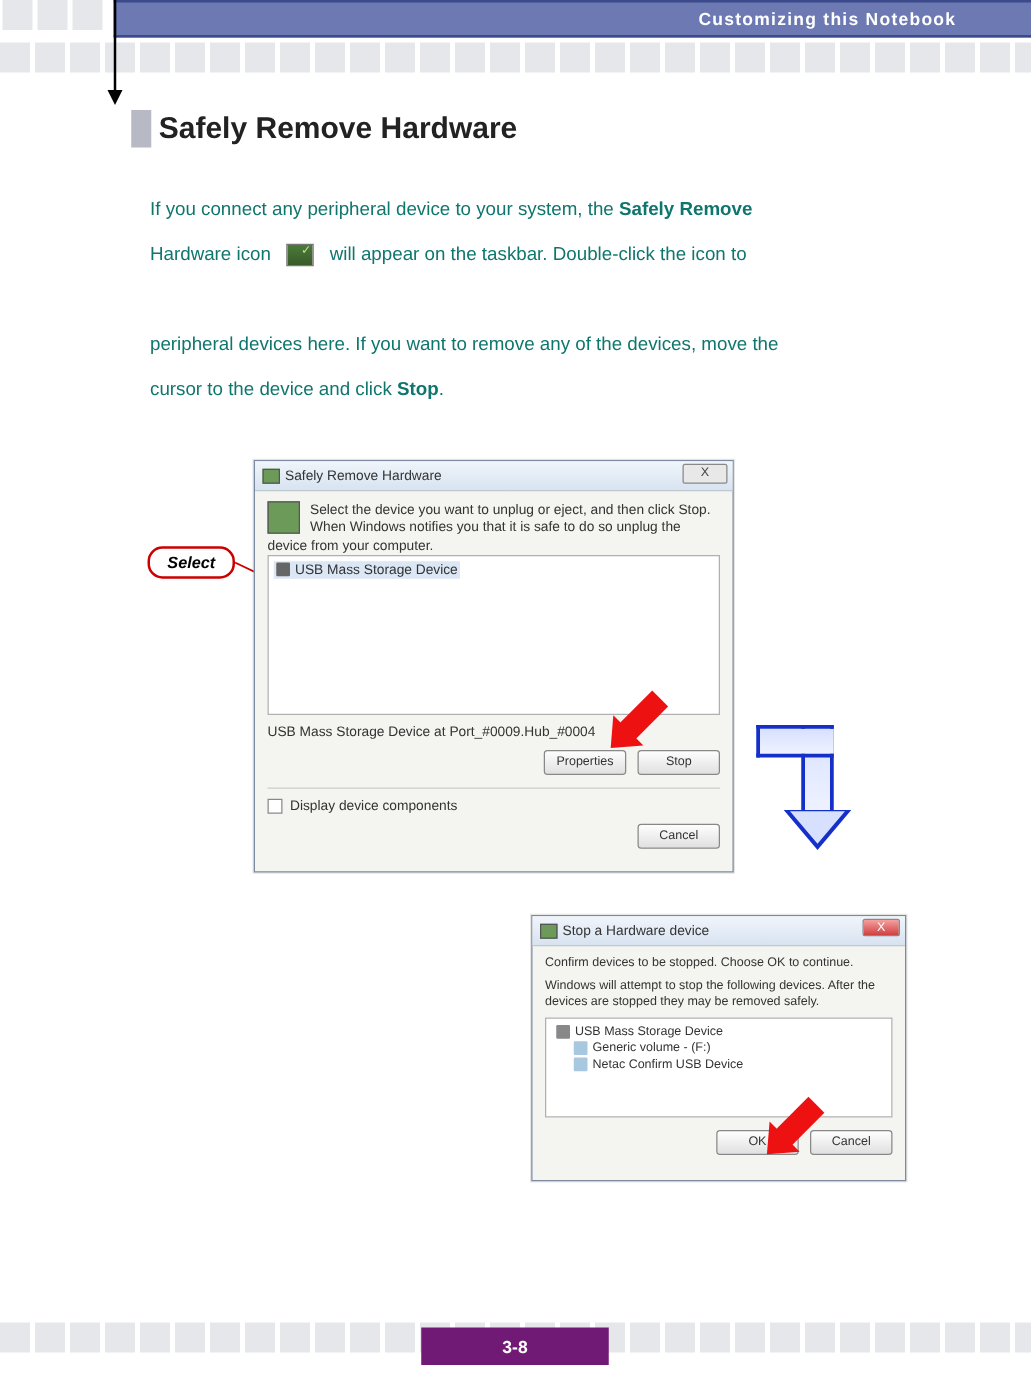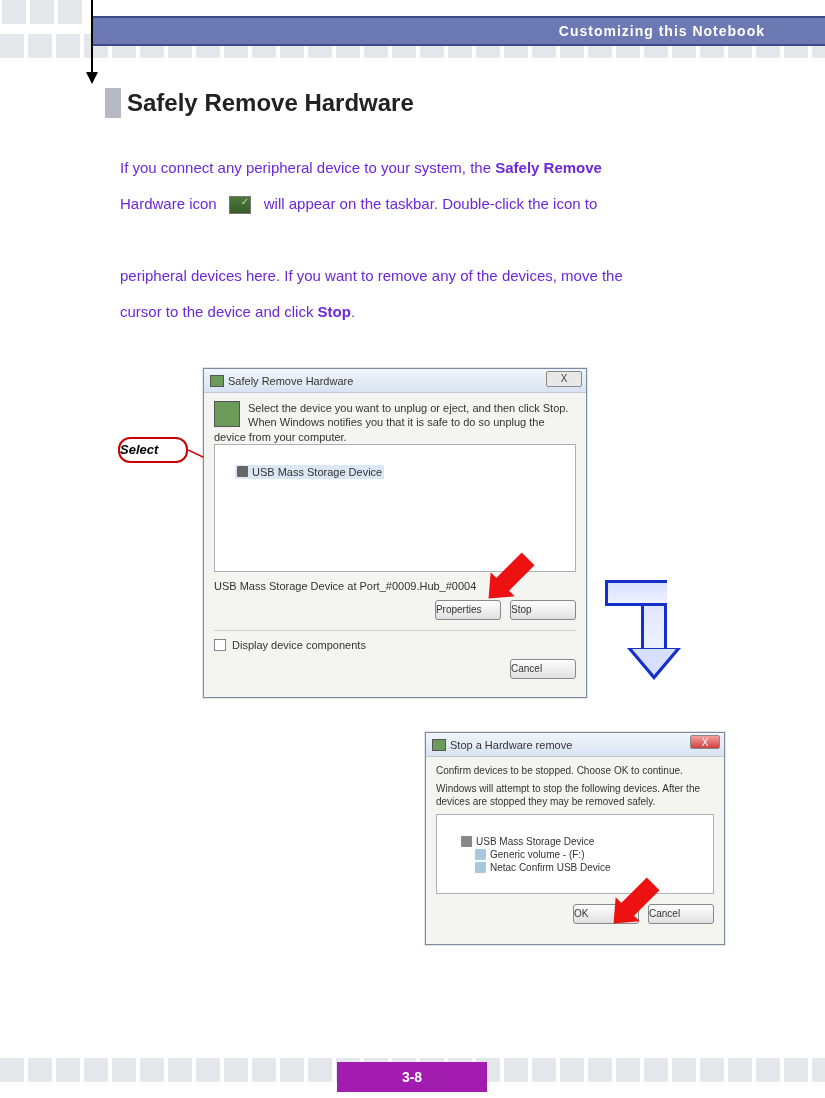--- a/index.html
+++ b/index.html
@@ -30,21 +30,21 @@
       width: 24px; height: 24px; margin-right: 4px;
       background: #e6e7ea;
       flex-shrink: 0;
     }
     .decor-left .sq {
       position: absolute;
       width: 24px; height: 24px; background: #e6e7ea;
     }
     .page-header {
       position: absolute;
-      top: 16px; left: 91px; right: 0;
+      top: 0; left: 91px; right: 0;
       height: 30px;
       background: #6c79b2;
       border-top: 2px solid #3a4a8a;
       border-bottom: 2px solid #3a4a8a;
       border-left: 2px solid #3a4a8a;
       color: #fff;
       font-weight: bold;
       font-size: 14px;
       display: flex;
       align-items: center;
@@ -78,21 +78,21 @@
       width: 16px; height: 30px; background: #b7b9c4; margin-right: 6px;
     }
     .section-title h1 {
       font-size: 24px; font-weight: bold; color: #222;
     }
     .body-text {
       position: absolute;
       left: 120px; top: 150px; width: 600px;
       line-height: 2.4;
       font-size: 15px;
-      color: #6d28d9;
+      color: #0f766e;
       text-align: justify;
     }
     .inline-icon {
       display: inline-block;
       width: 22px; height: 18px;
       background: linear-gradient(#4b7a3a, #3a5a2a);
       border: 1px solid #777;
       vertical-align: middle;
       position: relative;
     }
@@ -141,48 +141,48 @@
       float: left;
       width: 26px; height: 26px;
       background: #6c9a58; border: 1px solid #555; margin-right: 8px;
     }
     .dlg-instr { line-height: 1.3; margin-bottom: 0; }
     .dlg-label { clear: both; margin-bottom: 2px; }
     .device-list {
       background: #fff;
       border: 1px solid #b0b0b0;
       height: 128px;
-      padding: 20px;
+      padding: 4px;
     }
     .device-row { display: flex; align-items: center; font-size: 11px; background: #dbe7f5; padding: 1px 2px; width: fit-content; }
     .device-row .usb-icon { width: 11px; height: 11px; background: #666; margin-right: 4px; border-radius: 1px; }
     .status-line { margin: 8px 0 8px; font-size: 11px; }
     .btn-row { text-align: right; margin-bottom: 10px; }
     .win-btn {
       display: inline-block;
       min-width: 66px; height: 20px;
       background: linear-gradient(#fefefe, #e0e0e0);
       border: 1px solid #888; border-radius: 3px;
-      font-size: 10px; text-align: left; line-height: 18px;
+      font-size: 10px; text-align: center; line-height: 18px;
       margin-left: 6px;
       color: #333;
     }
     .divider { border-top: 1px solid #ccc; margin: 4px 0 8px; }
     .chk-row { display: flex; align-items: center; font-size: 11px; margin-bottom: 8px; }
     .chk { width: 12px; height: 12px; border: 1px solid #888; margin-right: 6px; background: #fff; }
 
     
     .callout {
       position: absolute;
       left: 118px; top: 437px;
       width: 70px; height: 26px;
       border: 2px solid #cc0000;
       border-radius: 12px;
       background: #fff;
-      text-align: left;
+      text-align: center;
       font-weight: bold; font-style: italic;
       font-size: 13px; line-height: 22px;
       color: #000;
     }
     .callout-line {
       position: absolute;
       left: 188px; top: 450px;
       width: 50px; height: 2px; background: transparent;
     }
     .callout-line svg { position: absolute; left:0; top:-6px; }
@@ -269,21 +269,21 @@
       position: absolute;
       left: 630px; top: 878px;
       transform: rotate(45deg);
     }
 
     
     .pagenum {
       position: absolute;
       left: 337px; bottom: 6px;
       width: 150px; height: 30px;
-      background: #a21caf;
+      background: #701a75;
       color: #fff;
       font-weight: bold;
       text-align: center;
       line-height: 30px;
       font-size: 14px;
     }
   </style>
 </head>
 <body>
 
@@ -433,21 +433,21 @@
 <div class="blue-arrow">
   <div class="vpart"></div>
   <div class="hpart"></div>
   <div class="head"></div>
   <div class="head-inner"></div>
 </div>
 
 <div class="dialog2">
   <div class="dlg-title">
     <div class="drive-icon"></div>
-    <span>Stop a Hardware remove</span>
+    <span>Stop a Hardware device</span>
   </div>
   <div class="dlg-close">X</div>
   <div class="dlg-body">
     <div style="font-size:10px; margin-bottom:6px;">Confirm devices to be stopped. Choose OK to continue.</div>
     <div style="font-size:10px; margin-bottom:6px; line-height:1.3;">Windows will attempt to stop the following devices. After the devices are stopped they may be removed safely.</div>
     <div class="device-list">
       <div class="row">
           <div class="ico"></div>
           <span>USB Mass Storage Device</span>
         </div>

